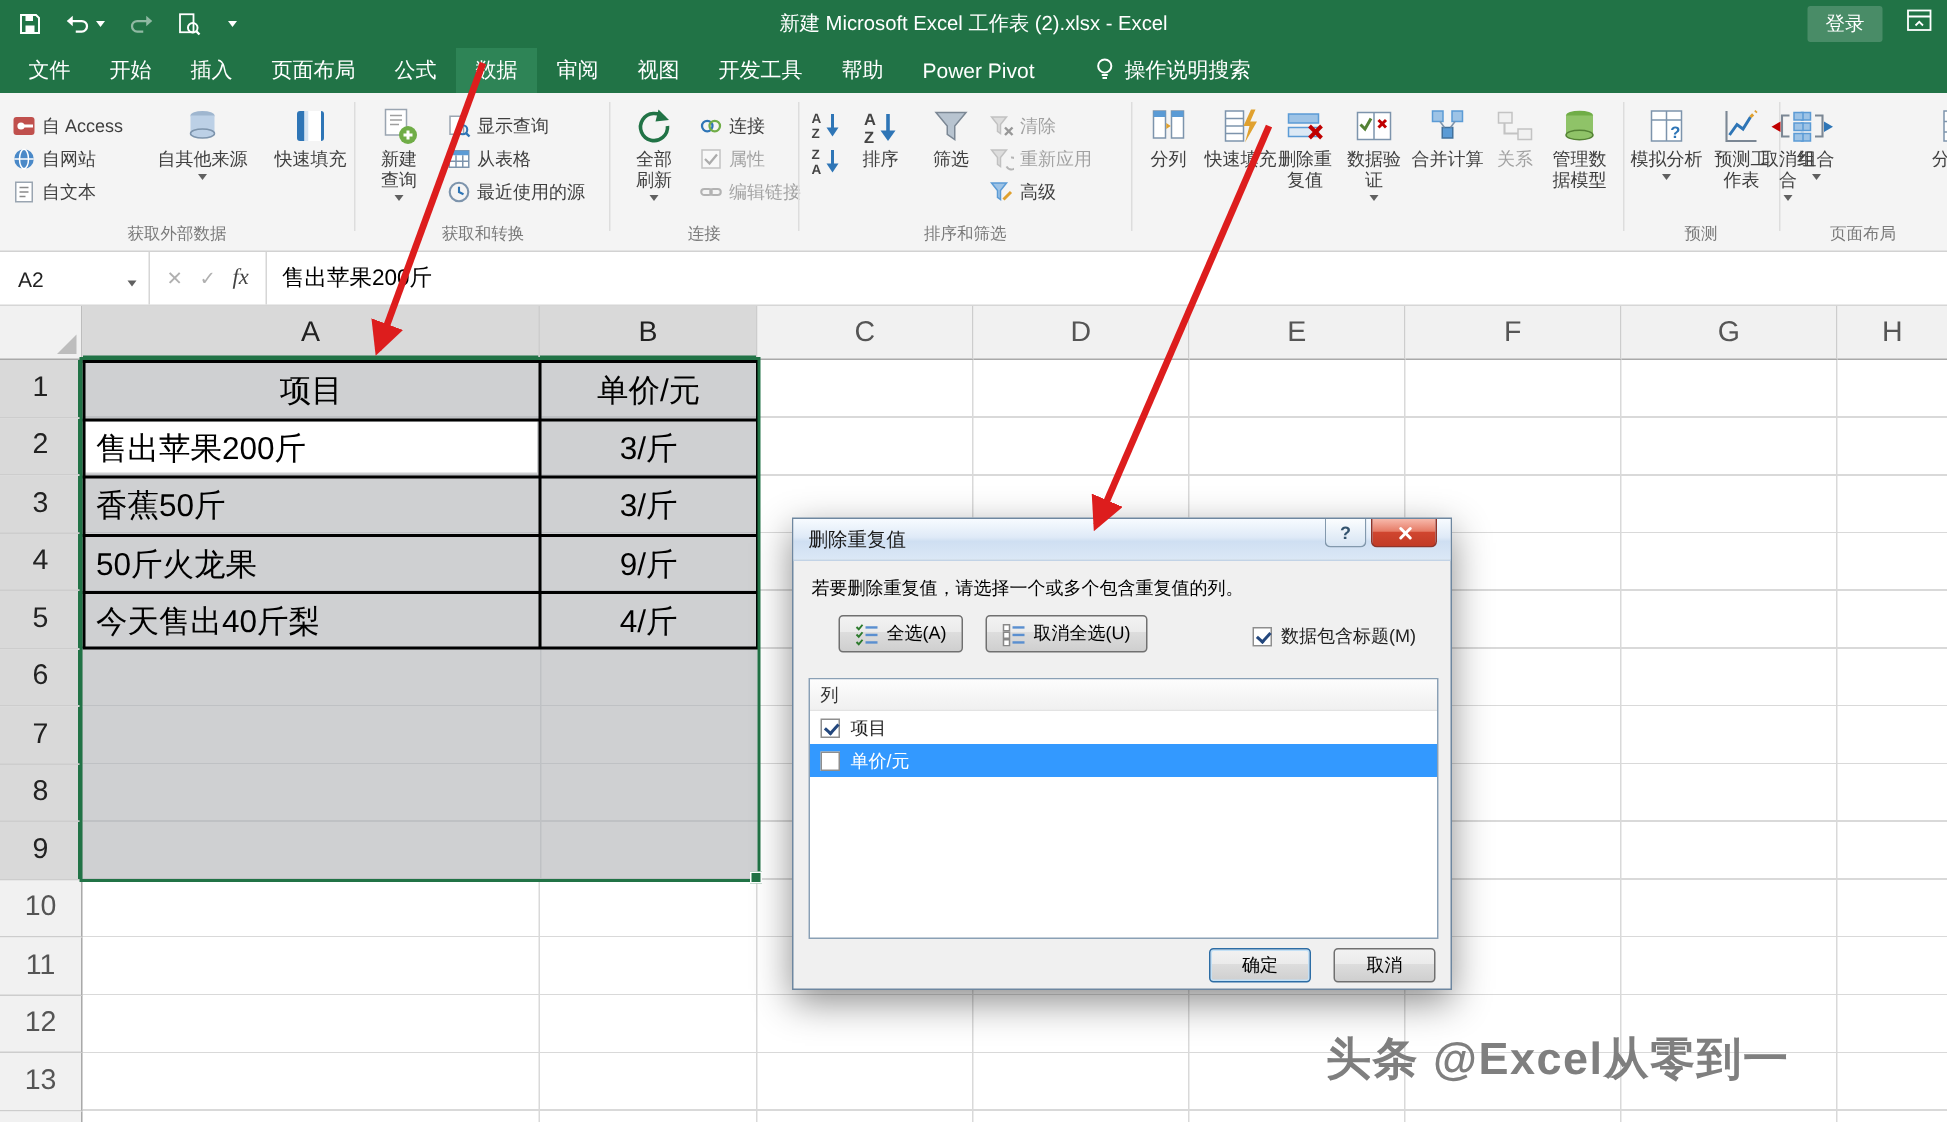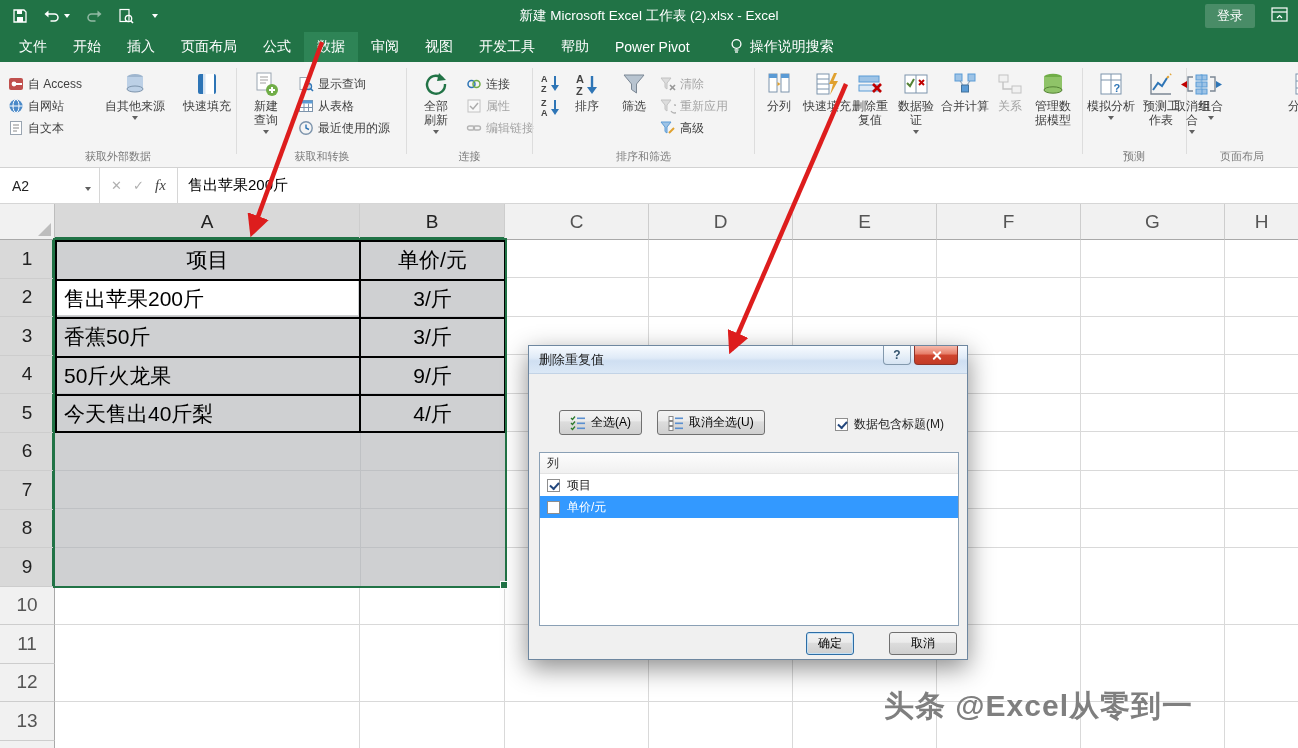--- a/index.html
+++ b/index.html
@@ -76,21 +76,21 @@
   .xglyph:after{transform:rotate(-45deg)}
   .dmsg{position:absolute;left:12px;top:38px;color:#000}
   .wbtn{position:absolute;height:25px;display:flex;align-items:center;justify-content:center;gap:5px;padding:0 10px;background:linear-gradient(#f2f2f2,#ebebeb 45%,#dddddd 46%,#cfcfcf);border:1px solid #707070;border-radius:3px;cursor:pointer;color:#000}
   .cbx{width:13px;height:13px;background:#fff;border:1px solid #8e8e8e;position:relative;flex:0 0 auto;cursor:pointer}
   .cbx.on:after{content:"";position:absolute;left:2px;top:2px;width:7px;height:4px;border-left:2px solid #23477d;border-bottom:2px solid #23477d;transform:rotate(-48deg)}
   .hdrchk{position:absolute;left:306px;top:70px;display:flex;align-items:center;gap:6px;cursor:pointer}
   .listbox{position:absolute;left:10px;top:106px;width:420px;height:174px;background:#fff;border:1px solid #8aa0b5}
   .listhdr{height:21px;background:linear-gradient(#fdfdfd,#f0f0f0);border-bottom:1px solid #e3e3e3;display:flex;align-items:center;padding-left:7px;color:#333}
   .litem{height:22px;display:flex;align-items:center;gap:7px;padding-left:7px;cursor:pointer}
   .litem.selected{background:#3399ff;color:#fff}
-  .okbtn{left:277px;top:286px;width:48px;height:23px;padding:0;border-color:#2d6da5;box-shadow:inset 0 0 0 1px #c3e0f5}
+  .okbtn{left:277px;top:286px;width:68px;height:23px;padding:0;border-color:#2d6da5;box-shadow:inset 0 0 0 1px #c3e0f5}
   .cancelbtn{left:360px;top:286px;width:68px;height:23px;padding:0}
 
   
   .arrows{position:absolute;left:0;top:0;z-index:60;pointer-events:none}
 </style>
 </head>
 <body>
 
 <div class="titlebar">
   <div class="qat">
@@ -579,20 +579,21 @@
   <div class="dtitle">
     <span>删除重复值</span>
   </div>
   <div class="dctrl dhelp">
       <span>?</span>
     </div>
   <div class="dctrl dclose">
       <span class="xglyph"></span>
     </div>
 
+  <div class="dmsg">若要删除重复值，请选择一个或多个包含重复值的列。</div>
 
   <div class="wbtn" style="left:30px;top:64px">
     <svg width="16" height="16" viewBox="0 0 16 16">
         <polyline points="1,3 2.5,4.5 5,1.5" fill="none" stroke="#2c7a2c" stroke-width="1.3"></polyline>
         <rect x="7" y="2.5" width="8" height="1.6" fill="#5a8fd0"></rect>
         <polyline points="1,8 2.5,9.5 5,6.5" fill="none" stroke="#2c7a2c" stroke-width="1.3"></polyline>
         <rect x="7" y="7.5" width="8" height="1.6" fill="#5a8fd0"></rect>
         <polyline points="1,13 2.5,14.5 5,11.5" fill="none" stroke="#2c7a2c" stroke-width="1.3"></polyline>
         <rect x="7" y="12.5" width="8" height="1.6" fill="#5a8fd0"></rect>
       </svg>

